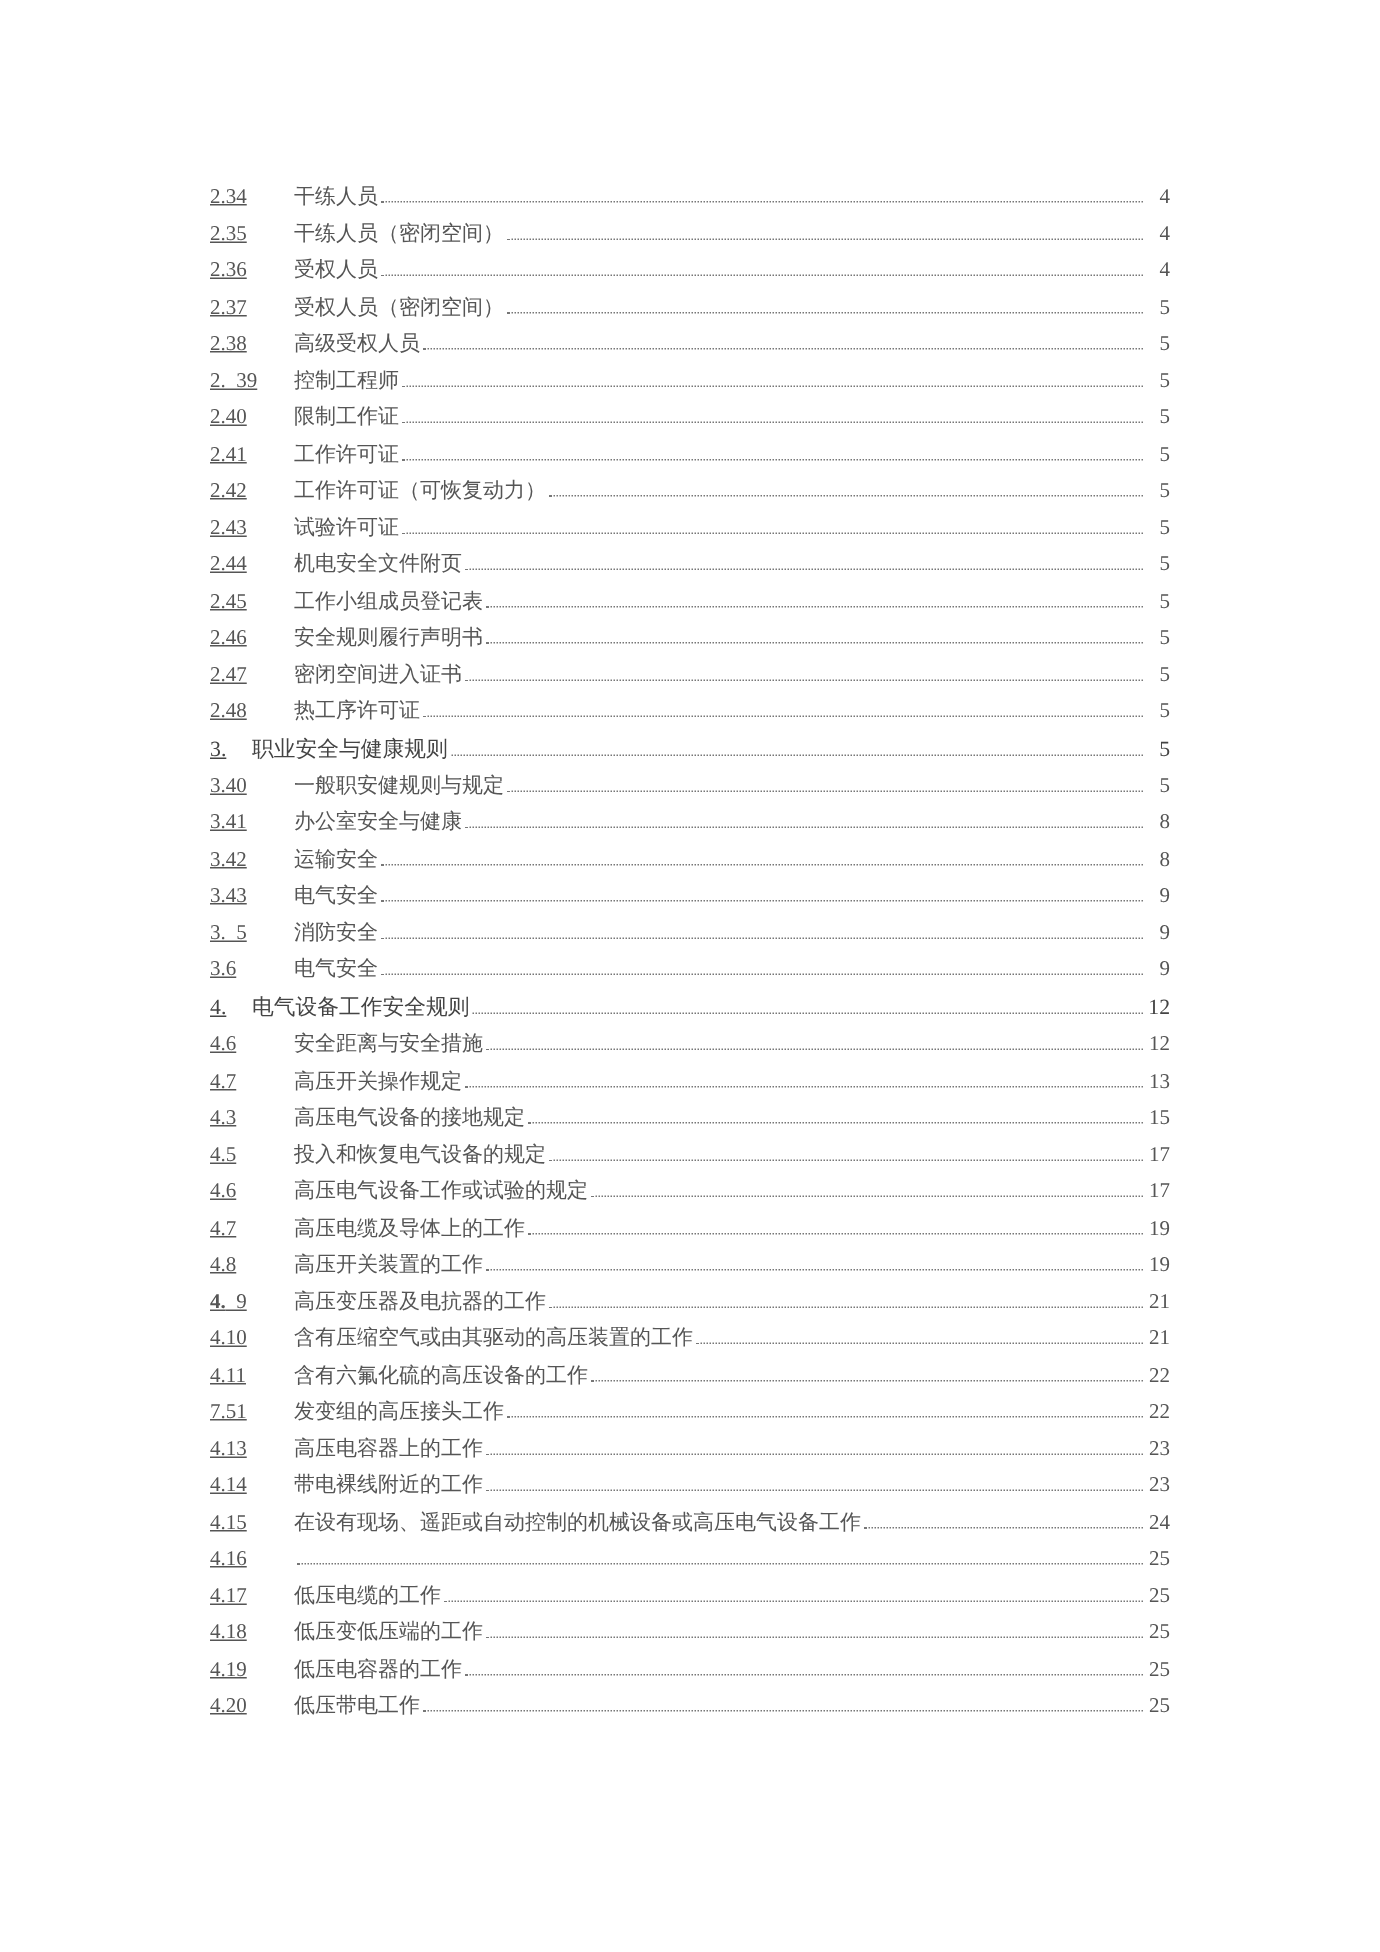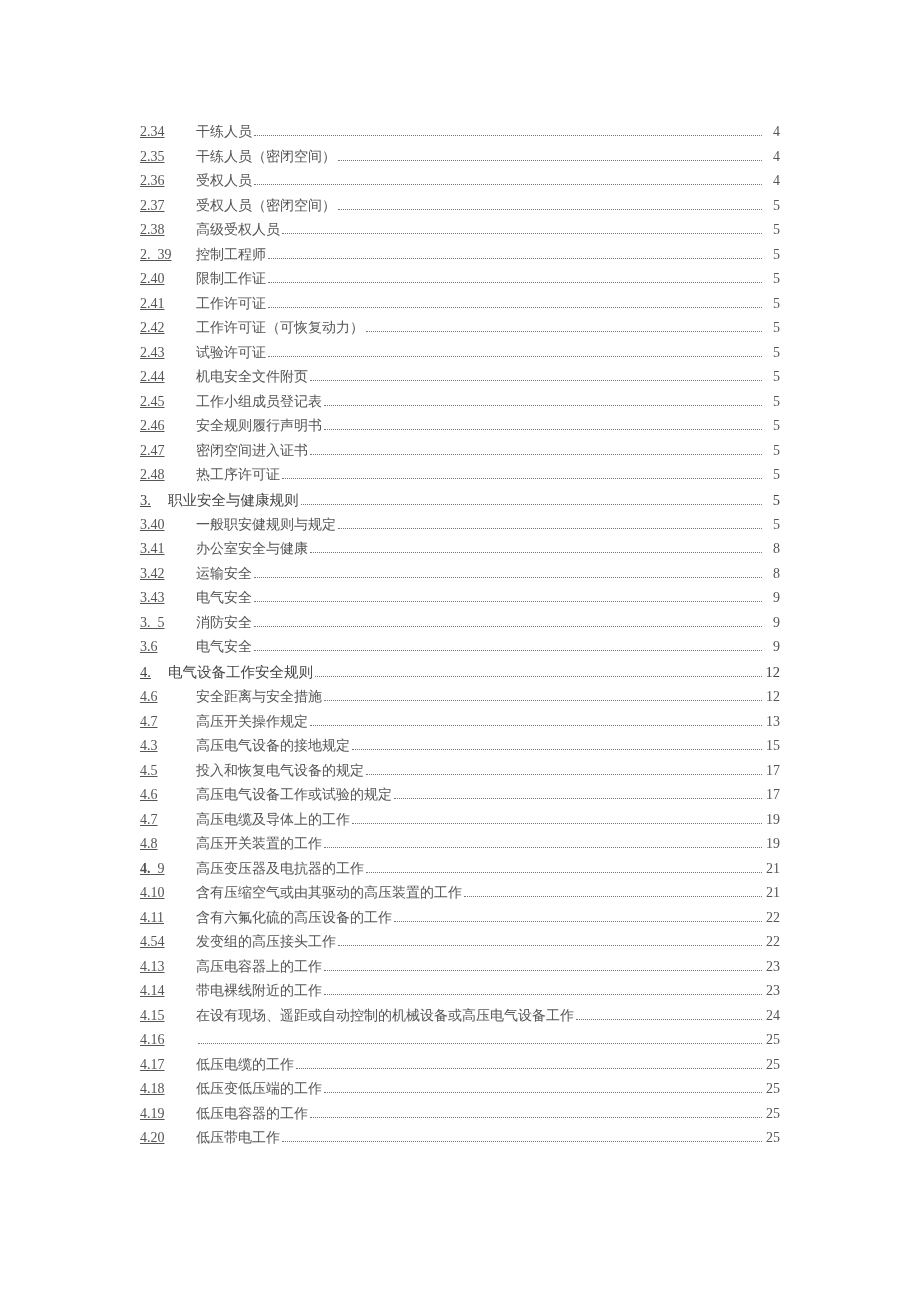--- a/index.html
+++ b/index.html
@@ -242,21 +242,21 @@
       <span class="toc-leader"></span>
       <span class="toc-page">21</span>
     </div>
     <div class="toc-entry">
       <span class="toc-num">4.11</span>
       <span class="toc-title">含有六氟化硫的高压设备的工作</span>
       <span class="toc-leader"></span>
       <span class="toc-page">22</span>
     </div>
     <div class="toc-entry">
-      <span class="toc-num">4.54</span>
+      <span class="toc-num">7.51</span>
       <span class="toc-title">发变组的高压接头工作</span>
       <span class="toc-leader"></span>
       <span class="toc-page">22</span>
     </div>
     <div class="toc-entry">
       <span class="toc-num">4.13</span>
       <span class="toc-title">高压电容器上的工作</span>
       <span class="toc-leader"></span>
       <span class="toc-page">23</span>
     </div>

